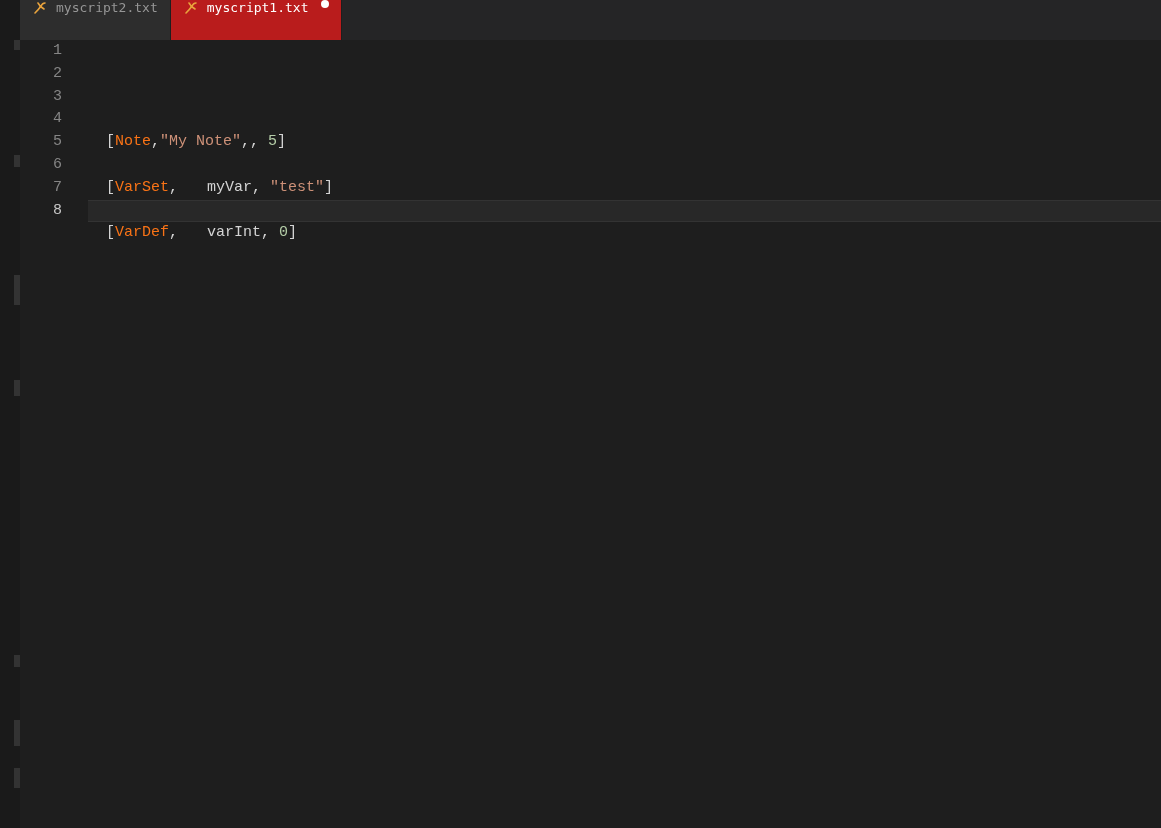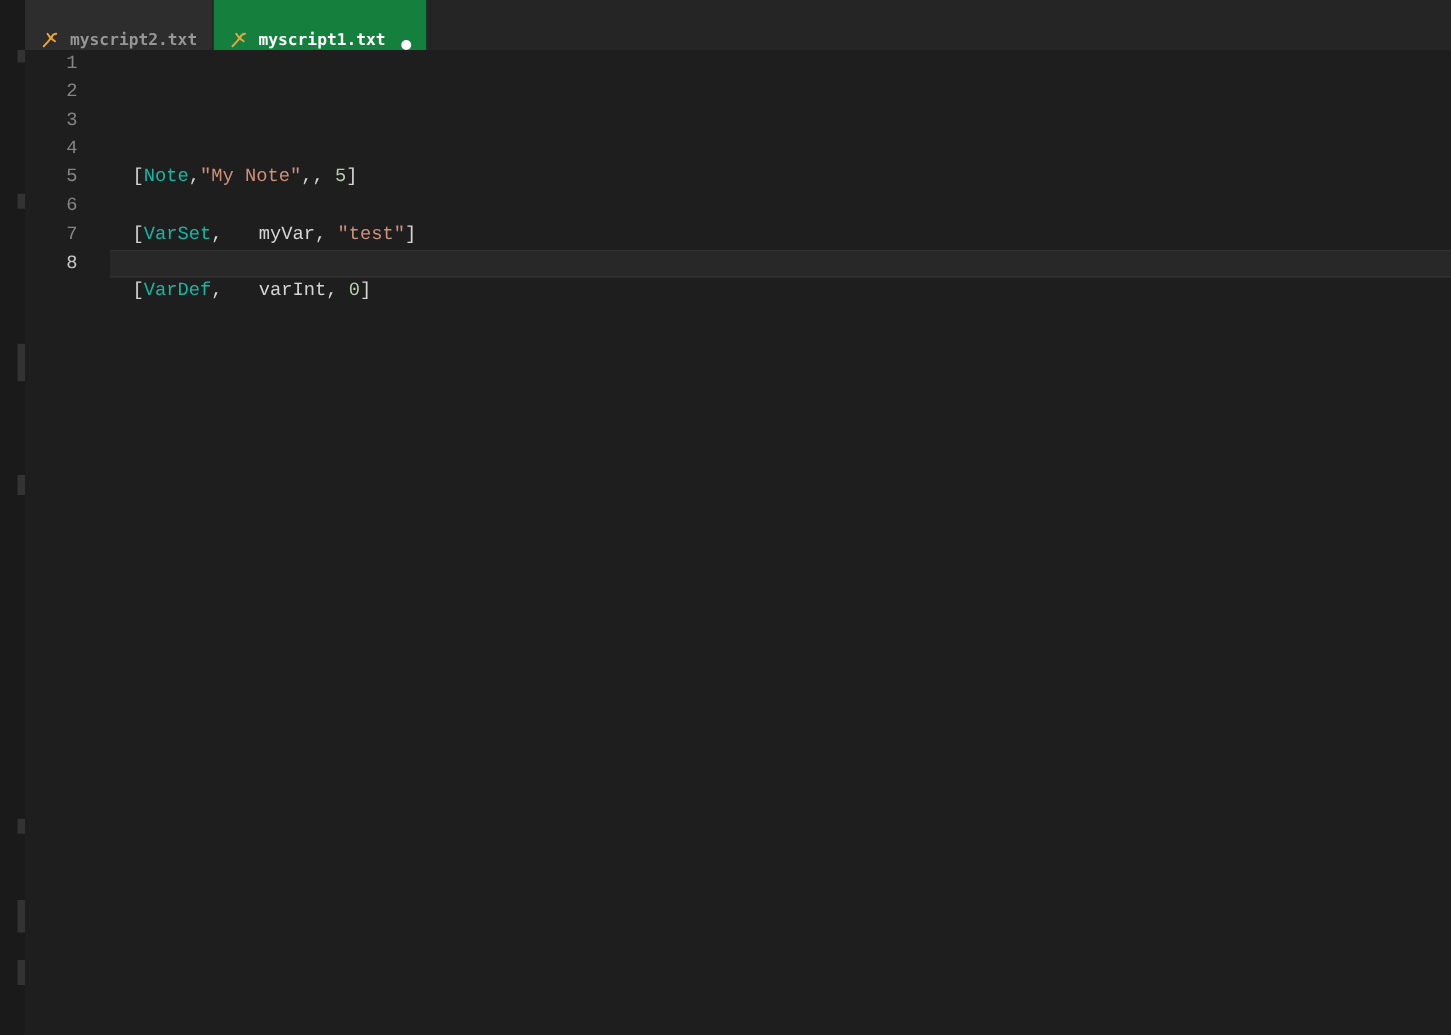--- a/index.html
+++ b/index.html
@@ -47,32 +47,31 @@
   }
   .tabs {
     display: flex;
     height: 40px;
     background: #252526;
     align-items: stretch;
     flex: 0 0 auto;
   }
   .tab {
     display: flex;
-    align-items: flex-end;
+    align-items: flex-start;
     gap: 8px;
     padding: 0 12px;
     background: #2d2d2d;
     color: #969696;
     border-right: 1px solid #1e1e1e;
     cursor: pointer;
     font-size: 13px;
-    font-weight: bold;
   }
   .tab.active {
-    background: #15803d;
+    background: #b91c1c;
     color: #fff;
   }
   .tab .dirty {
     width: 8px;
     height: 8px;
     border-radius: 50%;
     background: #fff;
     margin-left: 4px;
   }
   .tab.active .dirty { background: #fff; }
@@ -116,21 +115,21 @@
   .current-line-bg {
     position: absolute;
     left: 0;
     right: 0;
     height: 22.8px;
     background: #282828;
     border-top: 1px solid #333;
     border-bottom: 1px solid #333;
     pointer-events: none;
   }
-  .tok-kw { color: #14b8a6; }
+  .tok-kw { color: #f97316; }
   .tok-str { color: #ce9178; }
   .tok-num { color: #b5cea8; }
   .tok-ident { color: #d4d4d4; padding-left: 20px; }
   .tok-punct { color: #d4d4d4; }
   
   .zicon svg { width: 16px; height: 16px; display: block; }
 </style>
 </head>
 <body>
 

